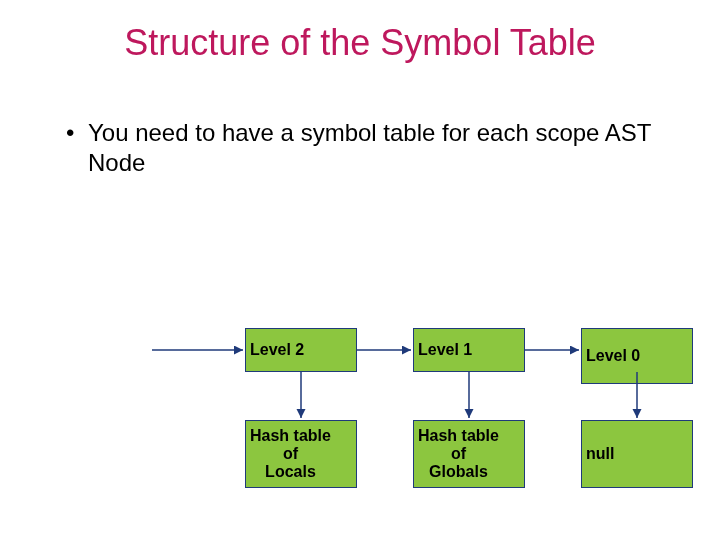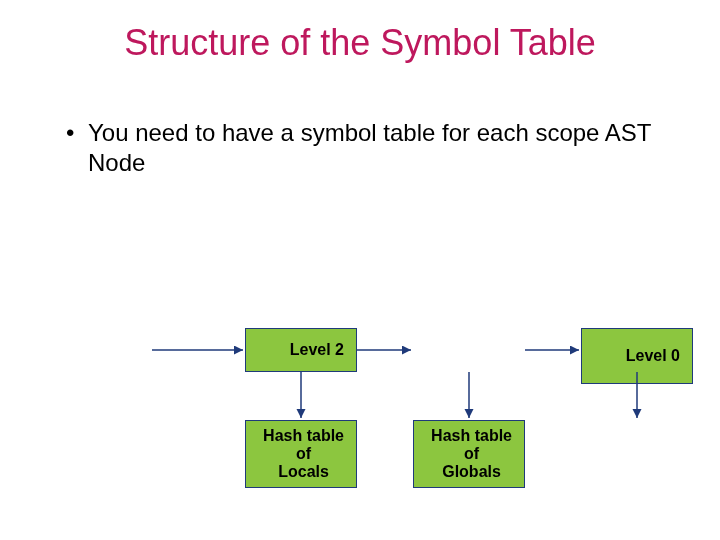--- a/index.html
+++ b/index.html
@@ -2,48 +2,54 @@
 <html><head>
 <meta charset="utf-8">
 <style>
   html,body{margin:0;padding:0;width:720px;height:540px;background:#fff;font-family:Arial,Helvetica,sans-serif;color:#000;}
   .slide{position:relative;width:720px;height:540px;}
   .title{position:absolute;top:22px;left:0;width:720px;text-align:center;font-size:36px;color:#be185d;}
   .bullets{position:absolute;top:110px;left:58px;width:610px;font-size:24px;line-height:1.25;}
   .bullets ul{margin:8px;padding:0;list-style:none;}
   .bullets li{position:relative;padding-left:22px;margin-bottom:4px;}
   .bullets li::before{content:"•";position:absolute;left:0;top:0;}
-  .box{position:absolute;background:#8cc63f;border:1.5px solid #1f3a7a;display:flex;align-items:center;justify-content:flex-end;text-align:center;font-weight:bold;font-size:16px;box-sizing:border-box;padding:12px;}
+  .box{position:absolute;background:#8cc63f;border:1.5px solid #1f3a7a;display:flex;align-items:center;justify-content:flex-start;text-align:center;font-weight:bold;font-size:16px;box-sizing:border-box;padding:4px;}
   svg.arrows{position:absolute;left:0;top:0;width:720px;height:540px;pointer-events:none;}
 </style>
 </head>
 <body>
 
 <div class="slide">
   <div class="title">Structure of the Symbol Table</div>
 
   <div class="bullets">
     <ul>
       <li>You need to have a symbol table for each scope AST Node</li>
     </ul>
   </div>
 
   <div class="box" style="left:245px;top:328px;width:112px;height:44px;">
       <span>Level 2</span>
     </div>
+  <div class="box" style="left:413px;top:328px;width:112px;height:44px;">
+      <span>Level 1</span>
+    </div>
   <div class="box" style="left:581px;top:328px;width:112px;height:56px;">
       <span>Level 0</span>
     </div>
 
   <div class="box" style="left:245px;top:420px;width:112px;height:68px;white-space:pre-line;"><span>Hash table
 of
 Locals</span></div>
   <div class="box" style="left:413px;top:420px;width:112px;height:68px;white-space:pre-line;"><span>Hash table
 of
 Globals</span></div>
+  <div class="box" style="left:581px;top:420px;width:112px;height:68px;">
+      <span>null</span>
+    </div>
 
   <svg class="arrows">
     <defs>
       <marker id="arr" markerWidth="8" markerHeight="8" refX="6" refY="3" orient="auto" markerUnits="strokeWidth">
         <path d="M0,0 L6,3 L0,6 Z" fill="#1f3a7a"></path>
       </marker>
     </defs>
 
     <line x1="152" y1="350" x2="243" y2="350" stroke="#1f3a7a" stroke-width="1.5" marker-end="url(#arr)"></line>
 

